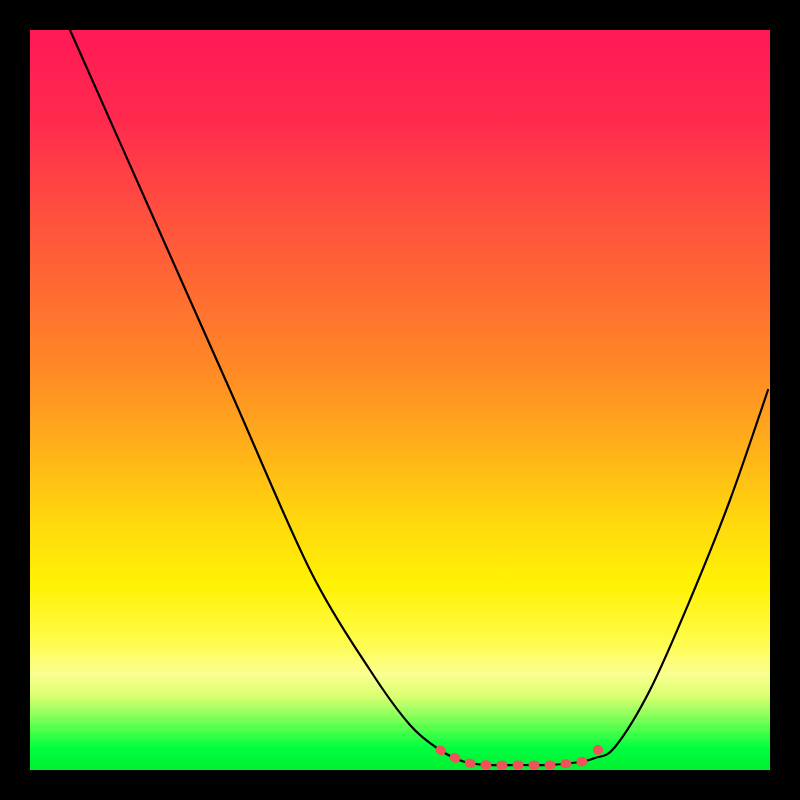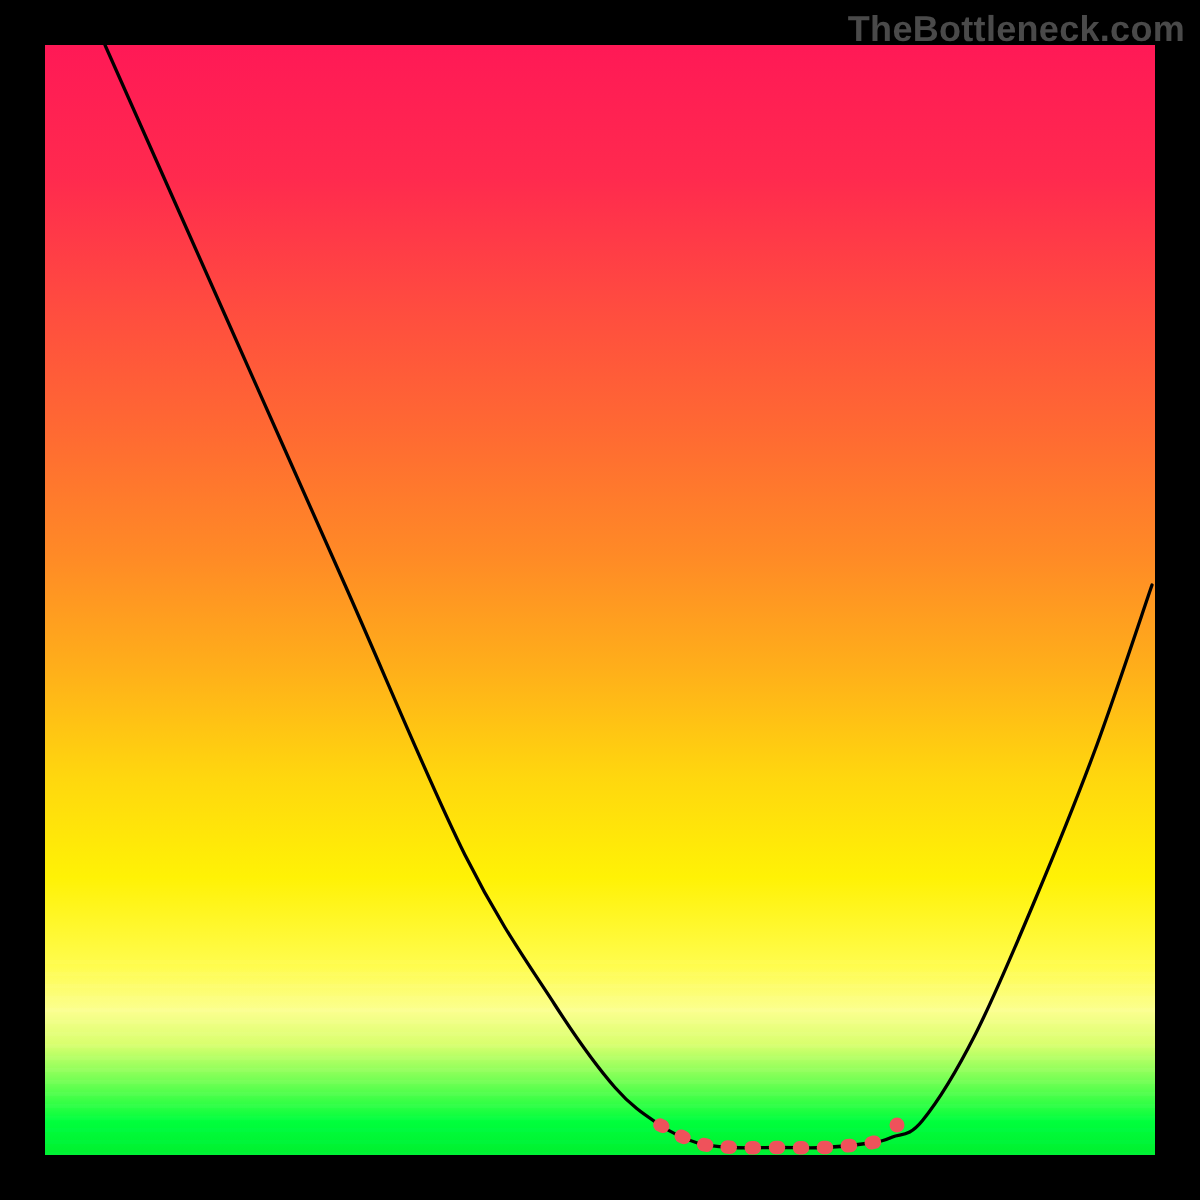--- a/index.html
+++ b/index.html
@@ -85,21 +85,20 @@
     width: 100%;
     height: 100%;
     z-index: 2;
     pointer-events: none;
   }
 </style>
 </head>
 <body>
 
 <div class="stage">
-  <div class="watermark">TheBottleneck.com</div>
 
   <div class="plot">
     <div class="gradient"></div>
     <div class="bands"></div>
 
     <svg class="curve" viewBox="0 0 740 740" preserveAspectRatio="none">
 
       <path d="M 40 0 C 53.33 30.00, 93.33 120.00, 120 180 C 146.67 240.00, 173.33 300.00, 200 360 C 226.67 420.00, 256.67 493.33, 280 540 C 303.33 586.67, 323.33 614.17, 340 640 C 356.67 665.83, 368.33 681.67, 380 695 C 391.67 708.33, 400.83 713.83, 410 720 C 419.17 726.17, 426.67 729.50, 435 732 C 443.33 734.50, 450.83 734.50, 460 735 C 469.17 735.50, 480.00 735.00, 490 735 C 500.00 735.00, 510.00 735.50, 520 735 C 530.00 734.50, 542.50 733.17, 550 732 C 557.50 730.83, 559.17 730.50, 565 728 C 570.83 725.50, 575.83 728.33, 585 717 C 594.17 705.67, 607.50 684.50, 620 660 C 632.50 635.50, 646.67 601.67, 660 570 C 673.33 538.33, 687.00 505.00, 700 470 C 713.00 435.00, 731.67 378.33, 738 360" fill="none" stroke="#000" stroke-width="2.2" stroke-linecap="round"></path>
 
       <path d="M 410 720 C 414.17 722.00, 426.67 729.50, 435 732 C 443.33 734.50, 450.83 734.50, 460 735 C 469.17 735.50, 480.00 735.00, 490 735 C 500.00 735.00, 510.00 735.50, 520 735 C 530.00 734.50, 542.50 733.17, 550 732 C 557.50 730.83, 562.50 728.67, 565 728" fill="none" stroke="#ef525b" stroke-width="9" stroke-linecap="round" stroke-dasharray="2 14"></path>

